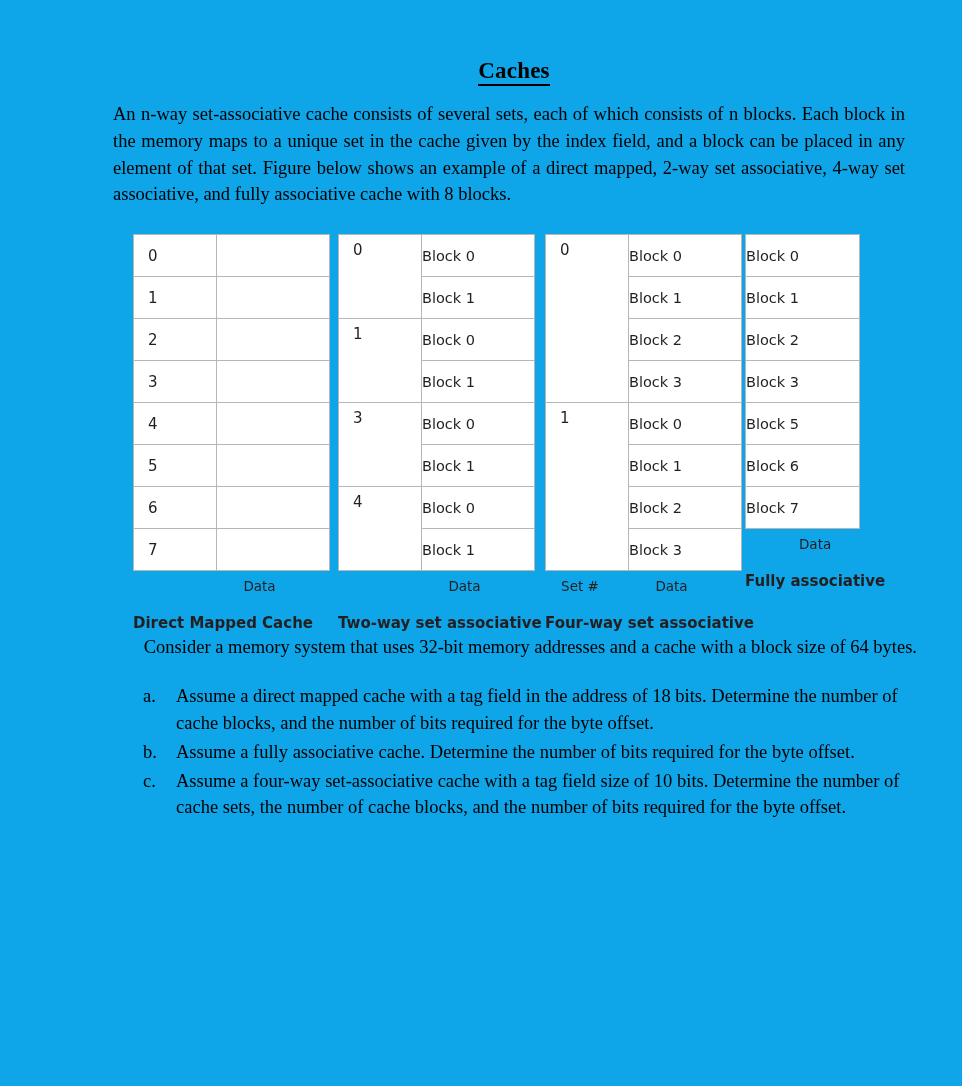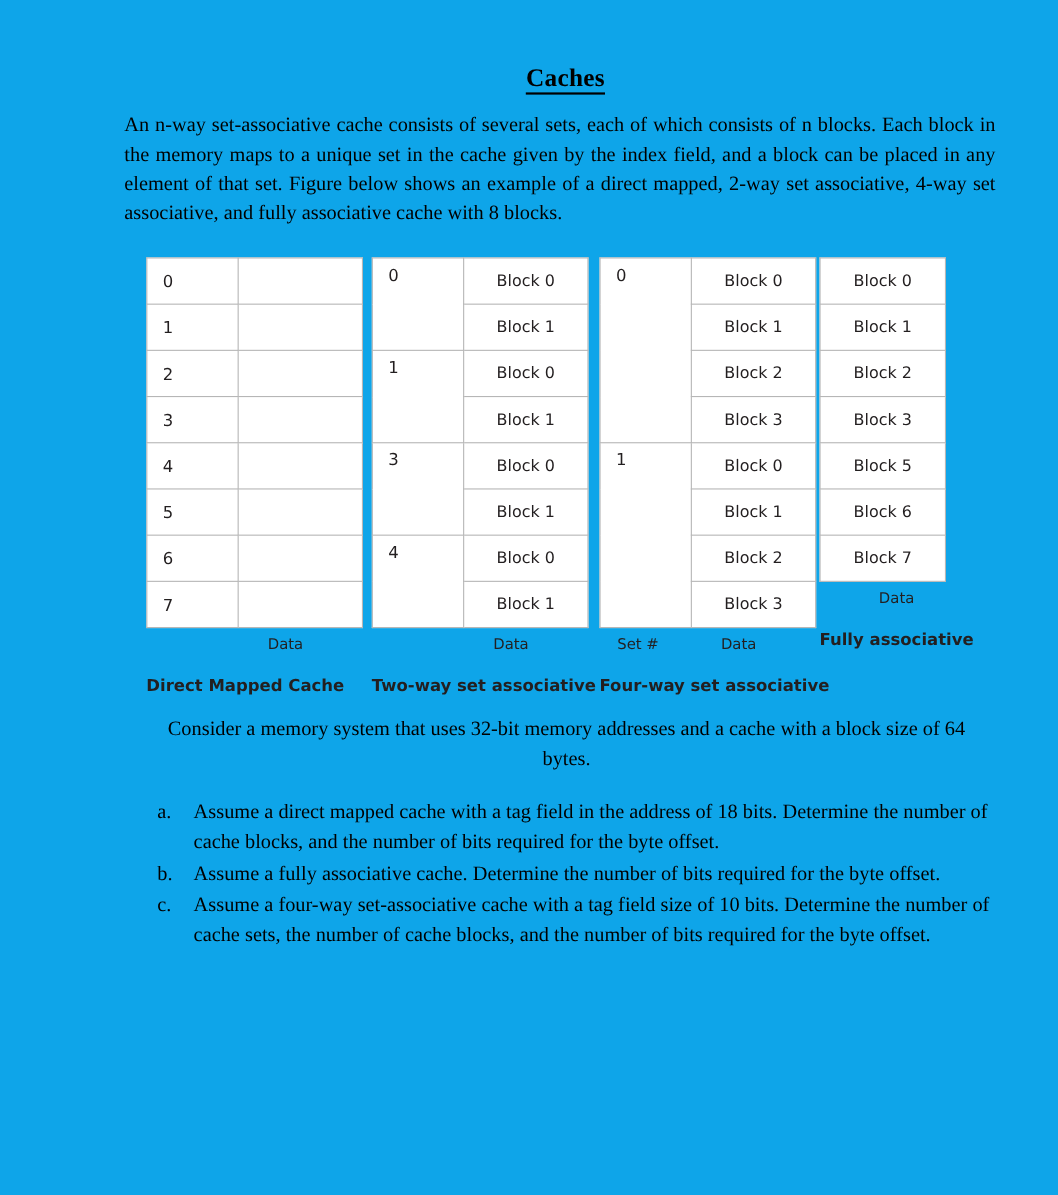--- a/index.html
+++ b/index.html
@@ -49,22 +49,22 @@
   }
   .para {
     font-size: 18.5px;
     line-height: 1.45;
     text-align: justify;
     margin: 17px 12px 0 0;
   }
   .para-consider {
     font-size: 18.5px;
     line-height: 1.45;
-    text-align: center;
-    margin: 16px;
+    text-align: right;
+    margin: 0;
   }
 
   
   .figure {
     position: relative;
     height: 400px;
     margin-top: 26px;
   }
   .fig-col {
     position: absolute;
@@ -90,21 +90,21 @@
     vertical-align: top !important;
     padding-top: 6px !important;
     font-size: 15px;
   }
   .idx-cell.mid {
     vertical-align: middle !important;
     padding-top: 0 !important;
   }
   .data-cell {
     width: 112px;
-    text-align: center;
+    text-align: left;
   }
   .data-cell.wide {
     width: 113px;
   }
   .blank-cell {
     width: 112px;
   }
   .inner-div td {
     border-top: 1px solid #d2d2d2;
   }

